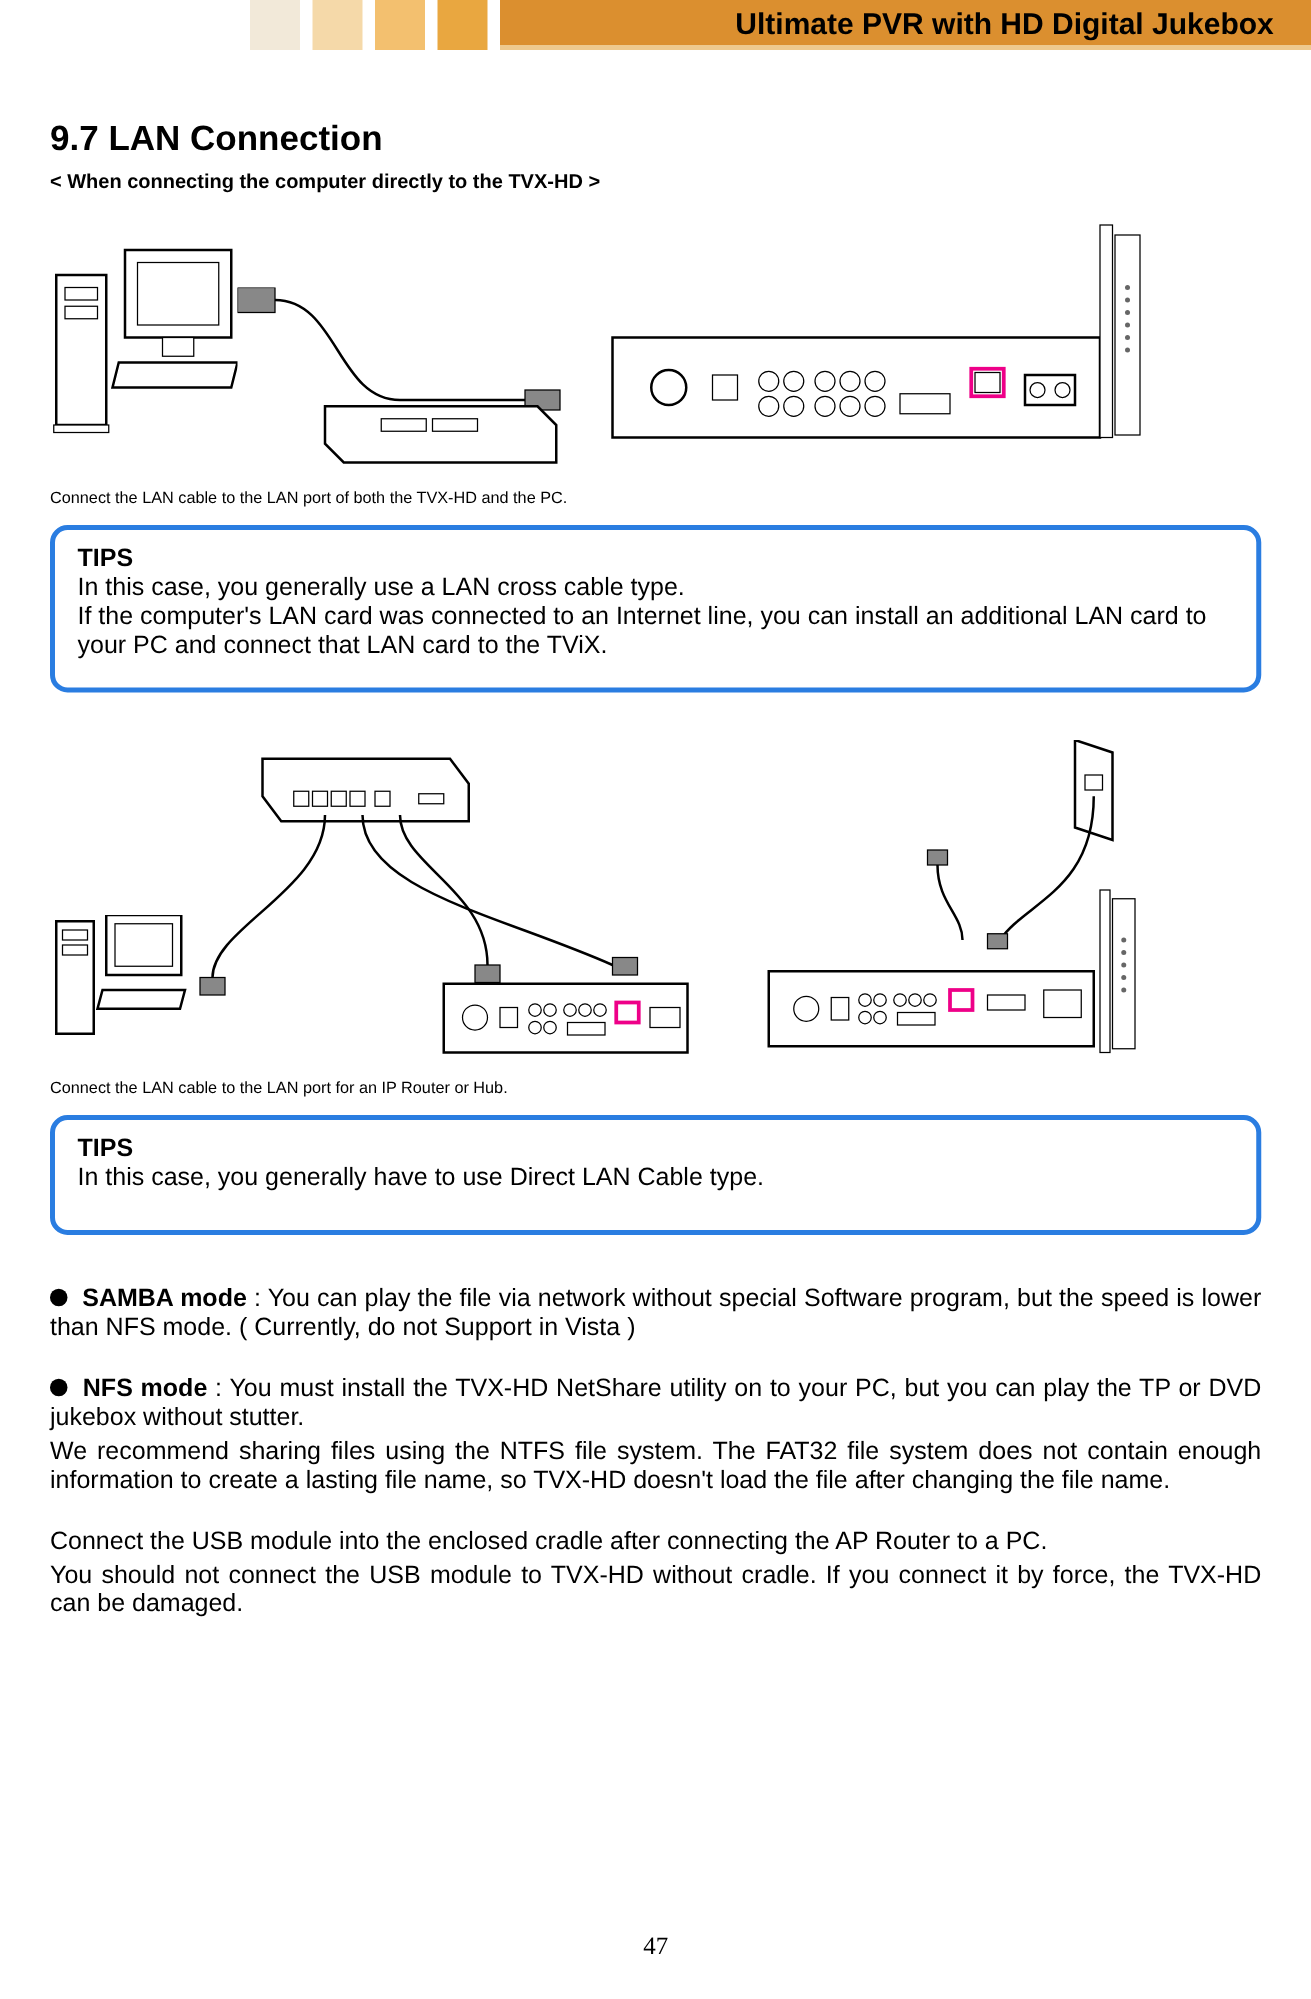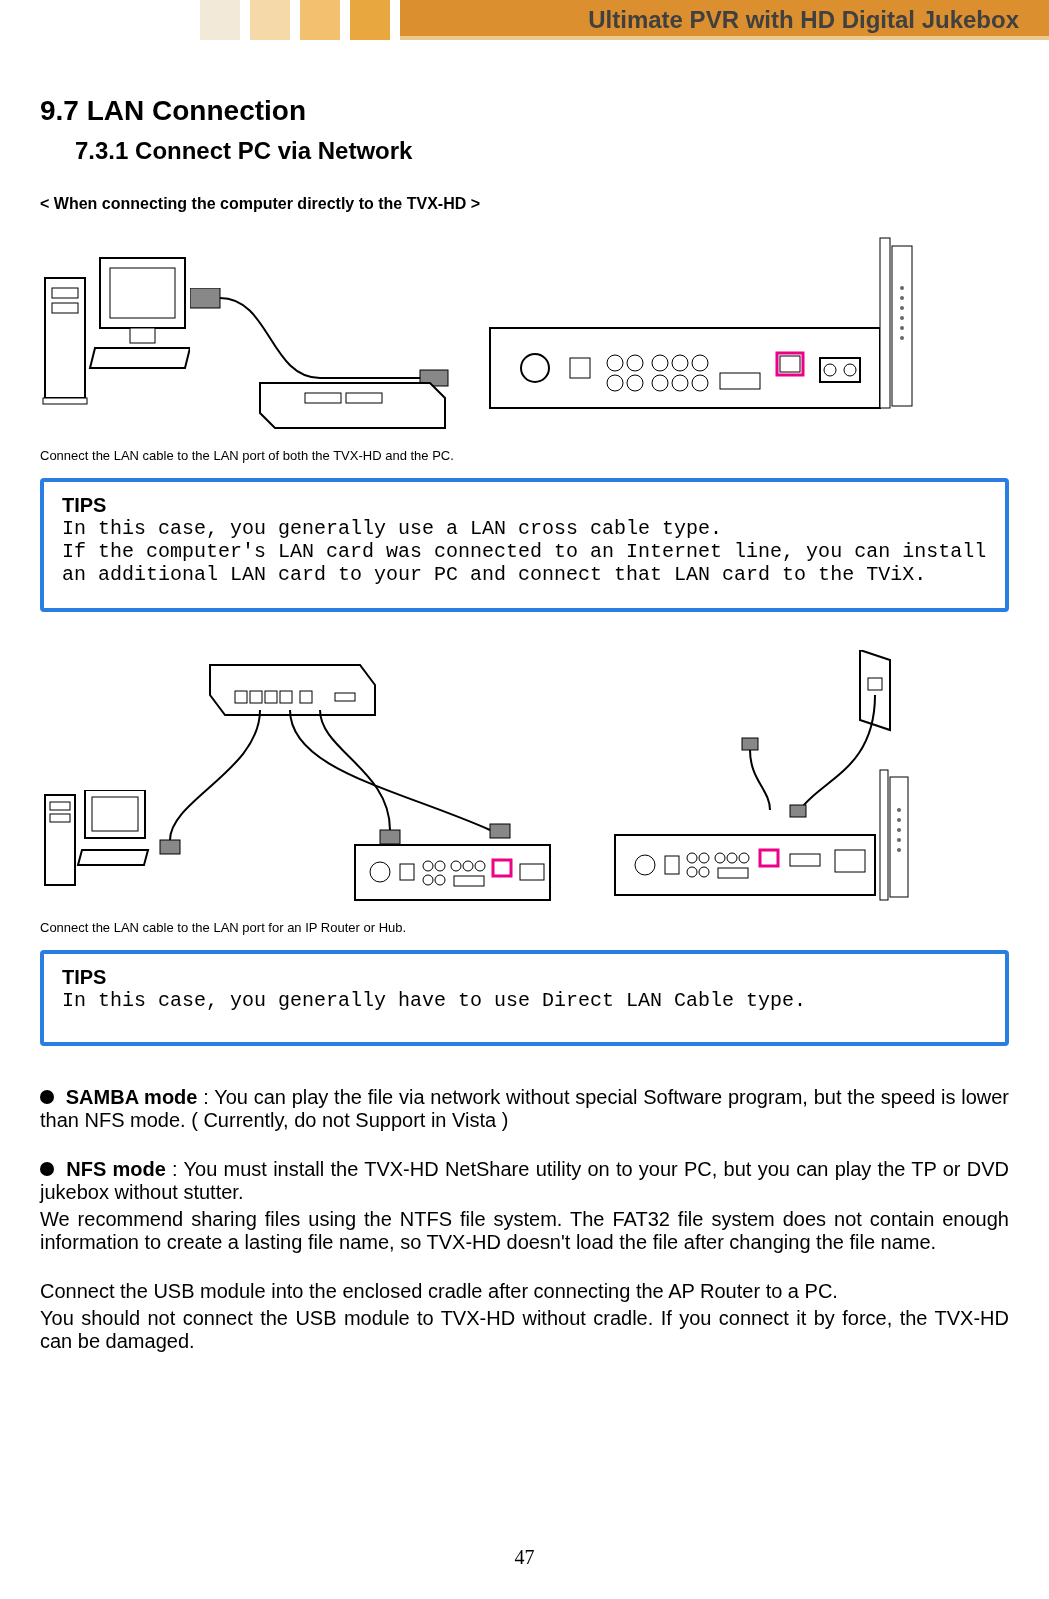--- a/index.html
+++ b/index.html
@@ -3,31 +3,31 @@
 <meta charset="utf-8">
 <style>
   html,body{margin:0;padding:0;background:#fff;font-family:Arial,Helvetica,sans-serif;color:#000;}
   .page{width:1049px;height:1599px;position:relative;box-sizing:border-box;}
   .topband{height:40px;width:100%;position:relative;}
   .tb-seg{position:absolute;top:0;height:40px;}
   .seg1{left:200px;width:40px;background:#f2e9d9;}
   .seg2{left:250px;width:40px;background:#f5d9a9;}
   .seg3{left:300px;width:40px;background:#f3c06f;}
   .seg4{left:350px;width:40px;background:#e9a740;}
-  .header-right{position:absolute;right:0;top:0;height:40px;left:400px;background:#db8f2f;color:#404040;font-weight:bold;font-size:24px;line-height:40px;padding-right:30px;text-align:right;border-bottom:4px solid #eec98e;box-sizing:border-box;}
+  .header-right{position:absolute;right:0;top:0;height:40px;left:400px;background:#db8f2f;color:#000000;font-weight:bold;font-size:24px;line-height:40px;padding-right:30px;text-align:right;border-bottom:4px solid #eec98e;box-sizing:border-box;}
   .content{padding:55px 40px 0 40px;}
   h2.sec{font-size:28px;margin:0 0 10px 0;}
   h3.sub{font-size:24px;margin:0 0 30px 0;padding-left:35px;}
   .bold{font-weight:bold;font-size:16px;margin:0 0 15px 0;}
   .para{font-size:13px;margin:0 0 5px 0;}
   .diagram-row{height:210px;position:relative;margin-bottom:10px;}
   .diagram-row2{height:270px;position:relative;margin:10px 0 10px 0;}
-  .tips-box{border:4px solid #2a7de1;border-radius:4px;padding:12px 18px 22px 18px;margin:15px 0 28px 0;}
+  .tips-box{border:4px solid #2a7de1;border-radius:14px;padding:12px 18px 22px 18px;margin:15px 0 28px 0;}
   .tips-title{font-weight:bold;font-size:20px;}
-  .tips-body{font-size:20px;font-family:Liberation Mono, monospace;}
+  .tips-body{font-size:20px;}
   .modes{margin-top:40px;font-size:20px;text-align:justify;}
   .modes p{margin:0 0 4px 0;}
   .bullet{display:inline-block;width:14px;height:14px;border-radius:50%;background:#000;vertical-align:middle;margin-right:6px;position:relative;top:-2px;}
   .page-num{position:absolute;bottom:30px;left:0;width:100%;text-align:center;font-family:"Times New Roman",serif;font-size:20px;}
   svg{display:block;}
   .svg-wrap{position:absolute;}
 </style>
 </head>
 <body>
 
@@ -37,21 +37,20 @@
     <div class="tb-seg seg1"></div>
     <div class="tb-seg seg2"></div>
     <div class="tb-seg seg3"></div>
     <div class="tb-seg seg4"></div>
     <div class="header-right">Ultimate PVR with HD Digital Jukebox</div>
   </div>
 
   <div class="content">
 
     <h2 class="sec">9.7    LAN Connection</h2>
-    <h3 class="sub">7.3.1 Connect    PC via Network</h3>
 
     <p class="bold">&lt; When connecting the computer directly to the TVX-HD &gt;</p>
 
     <div class="diagram-row">
 
       <div class="svg-wrap" style="left:0;top:20px;">
         <svg width="150" height="170" viewBox="0 0 150 170">
           <rect x="5" y="30" width="40" height="120" fill="#fff" stroke="#000" stroke-width="2"></rect>
           <rect x="12" y="40" width="26" height="10" fill="none" stroke="#000"></rect>
           <rect x="12" y="55" width="26" height="10" fill="none" stroke="#000"></rect>

